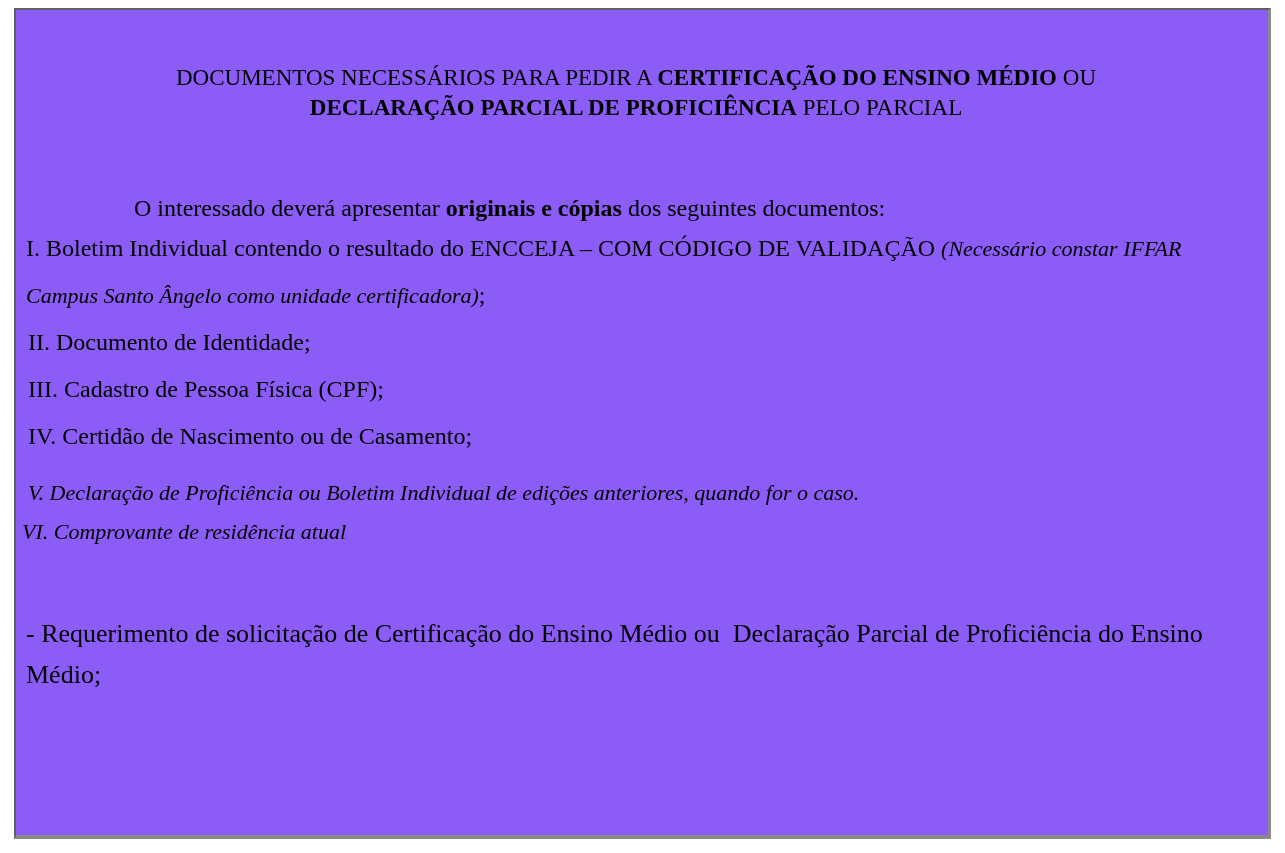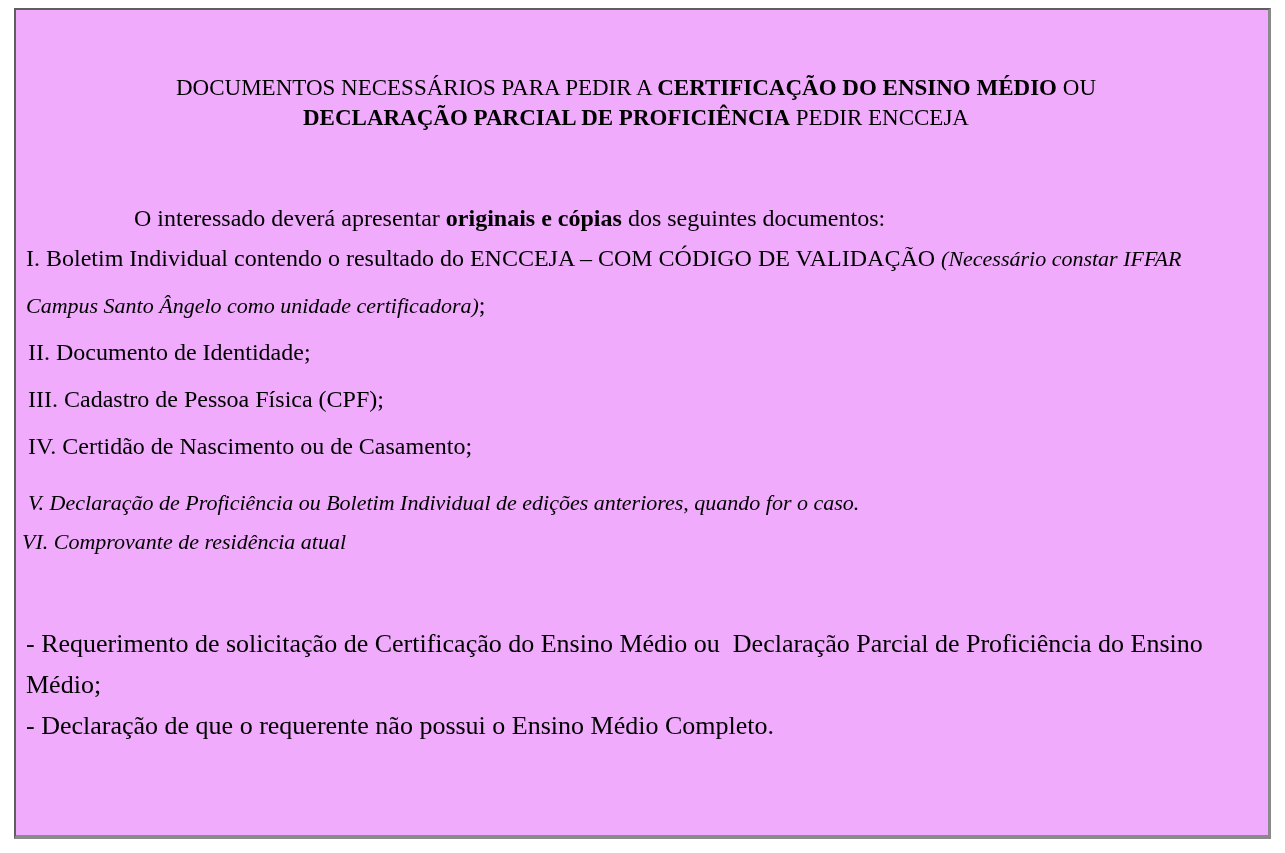--- a/index.html
+++ b/index.html
@@ -19,26 +19,26 @@
     background: #ffffff;
     overflow: hidden;
   }
   .page {
     position: absolute;
     left: 14px;
     top: 8px;
     width: 1257px;
     height: 831px;
     box-sizing: border-box;
-    background: #f0abfc;
+    background: #8b5cf6;
     border-top: 2px solid #5e5e5e;
     border-left: 2px solid #5e5e5e;
     border-right: 3px solid #8a8a8a;
     border-bottom: 4px solid #8a8a8a;
-    padding: 15px 18px 0 6px;
+    padding: 5px 18px 0 6px;
     overflow: hidden;
   }
   p { margin: 0; padding: 0; }
   .title {
     margin: 48px 0 0 0;
     text-align: center;
     font-size: 23px;
     font-weight: normal;
     line-height: 30px;
   }
@@ -84,21 +84,21 @@
   .fill-list .fill-item { white-space: pre-wrap; }
 </style>
 </head>
 <body>
 
 <div class="canvas">
   <div class="page">
 
     <p class="title">
       <span>DOCUMENTOS NECESSÁRIOS PARA PEDIR A </span><b>CERTIFICAÇÃO DO ENSINO MÉDIO</b><span> OU</span><br>
-      <b>DECLARAÇÃO PARCIAL DE PROFICIÊNCIA</b><span> PEDIR ENCCEJA</span>
+      <b>DECLARAÇÃO PARCIAL DE PROFICIÊNCIA</b><span> PELO PARCIAL</span>
     </p>
 
     <p class="intro">
       <span>O interessado deverá apresentar </span><b>originais e cópias</b><span> dos seguintes documentos:</span>
     </p>
 
     <div class="roman-list">
       <p class="item item-i">
         <span>I. Boletim Individual contendo o resultado do ENCCEJA – COM CÓDIGO DE VALIDAÇÃO </span><em>(Necessário constar IFFAR Campus Santo Ângelo como unidade certificadora)</em><span>;</span>
       </p>
@@ -108,17 +108,16 @@
     </div>
 
     <div class="italic-list">
       <p class="item-v">V. Declaração de Proficiência ou Boletim Individual de edições anteriores, quando for o caso.</p>
       <p>VI. Comprovante de residência atual</p>
     </div>
 
 
     <div class="fill-list">
       <p class="fill-item">- Requerimento de solicitação de Certificação do Ensino Médio ou  Declaração Parcial de Proficiência do Ensino Médio;</p>
-      <p class="fill-item">- Declaração de que o requerente não possui o Ensino Médio Completo.</p>
     </div>
 
   </div>
 </div>
 
 </body></html>

